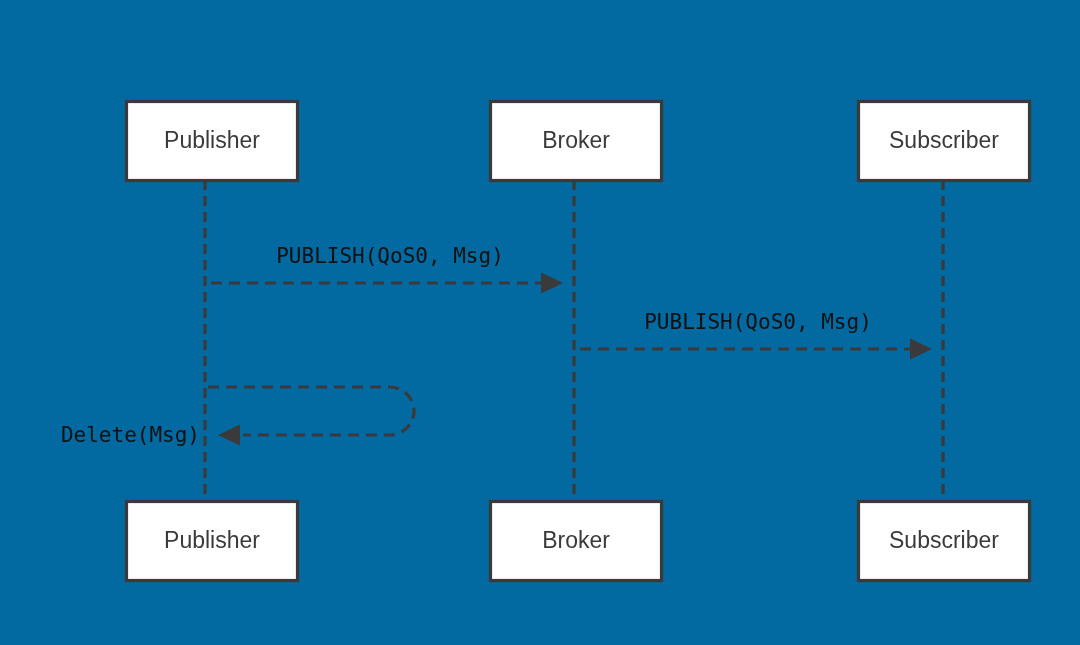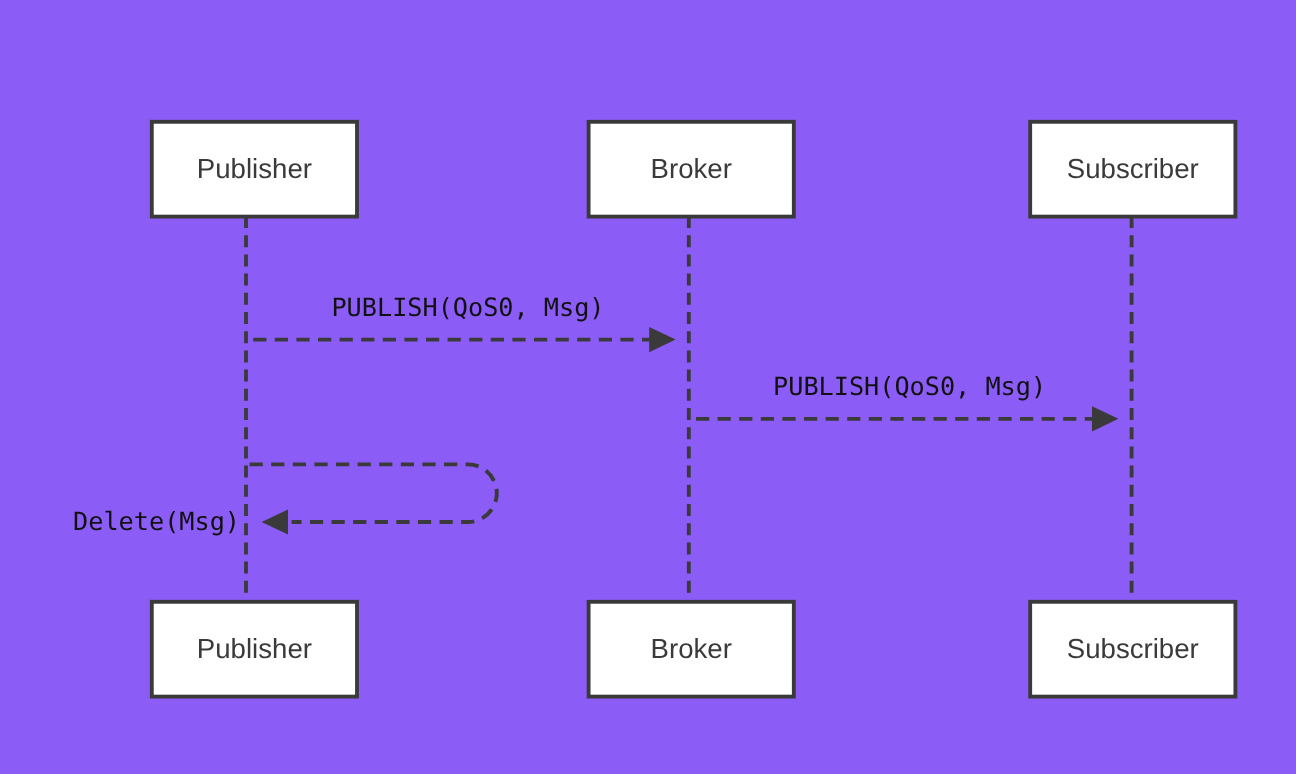--- a/index.html
+++ b/index.html
@@ -4,21 +4,21 @@
 <style>
   html, body {
     margin: 0;
     padding: 0;
     background: #ffffff;
   }
   #canvas {
     position: relative;
     width: 1080px;
     height: 645px;
-    background: #8b5cf6;
+    background: #0369a1;
     overflow: hidden;
     font-family: "Liberation Sans", sans-serif;
   }
   #diagram-svg {
     position: absolute;
     left: 0;
     top: 0;
     width: 1080px;
     height: 645px;
   }

